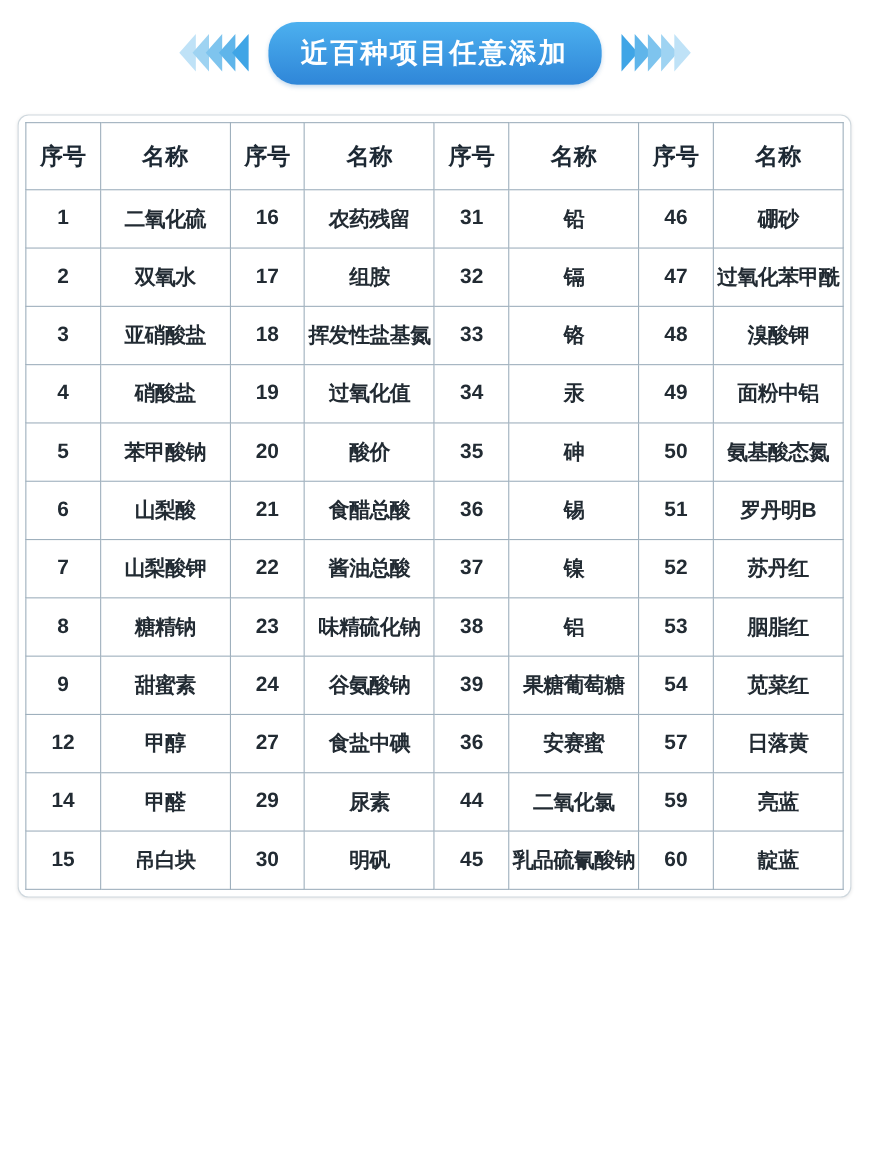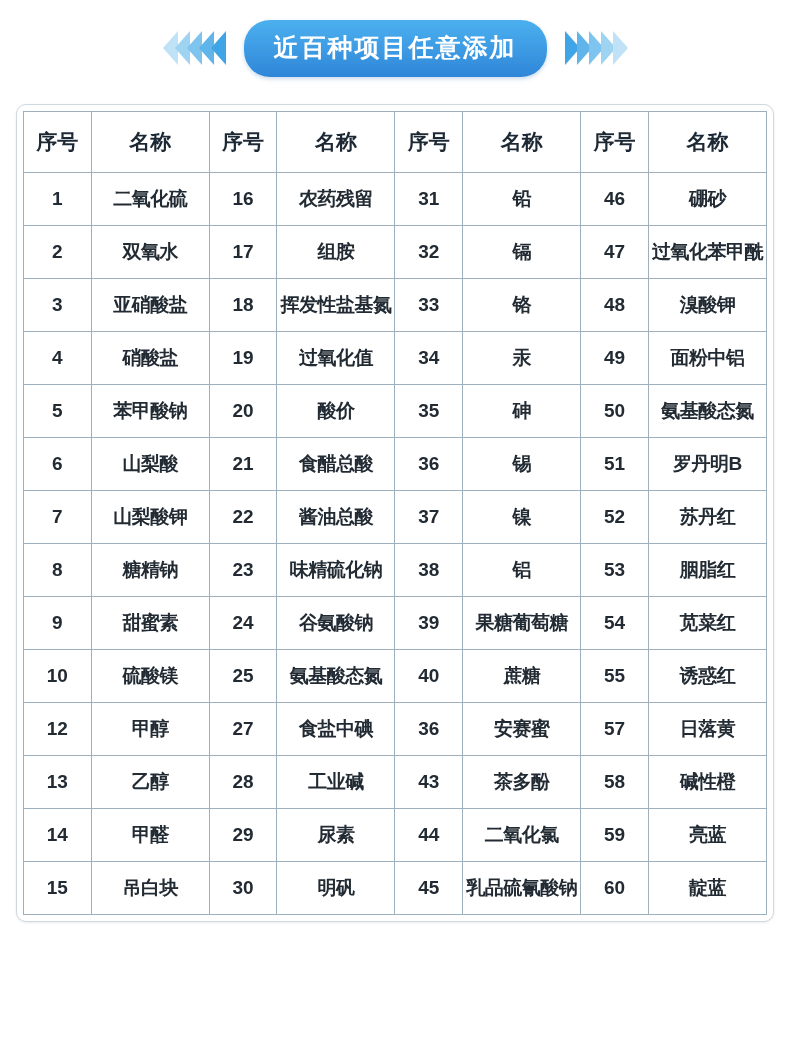--- a/index.html
+++ b/index.html
@@ -242,50 +242,30 @@
           <td class="num">9</td>
           <td class="name">甜蜜素</td>
           <td class="num">24</td>
           <td class="name">谷氨酸钠</td>
           <td class="num">39</td>
           <td class="name">果糖葡萄糖</td>
           <td class="num">54</td>
           <td class="name">苋菜红</td>
         </tr>
         <tr>
-          <td class="num">10</td>
-          <td class="name">硫酸镁</td>
-          <td class="num">25</td>
-          <td class="name">氨基酸态氮</td>
-          <td class="num">40</td>
-          <td class="name">蔗糖</td>
-          <td class="num">55</td>
-          <td class="name">诱惑红</td>
-        </tr>
-        <tr>
           <td class="num">12</td>
           <td class="name">甲醇</td>
           <td class="num">27</td>
           <td class="name">食盐中碘</td>
           <td class="num">36</td>
           <td class="name">安赛蜜</td>
           <td class="num">57</td>
           <td class="name">日落黄</td>
         </tr>
         <tr>
-          <td class="num">13</td>
-          <td class="name">乙醇</td>
-          <td class="num">28</td>
-          <td class="name">工业碱</td>
-          <td class="num">43</td>
-          <td class="name">茶多酚</td>
-          <td class="num">58</td>
-          <td class="name">碱性橙</td>
-        </tr>
-        <tr>
           <td class="num">14</td>
           <td class="name">甲醛</td>
           <td class="num">29</td>
           <td class="name">尿素</td>
           <td class="num">44</td>
           <td class="name">二氧化氯</td>
           <td class="num">59</td>
           <td class="name">亮蓝</td>
         </tr>
         <tr>

